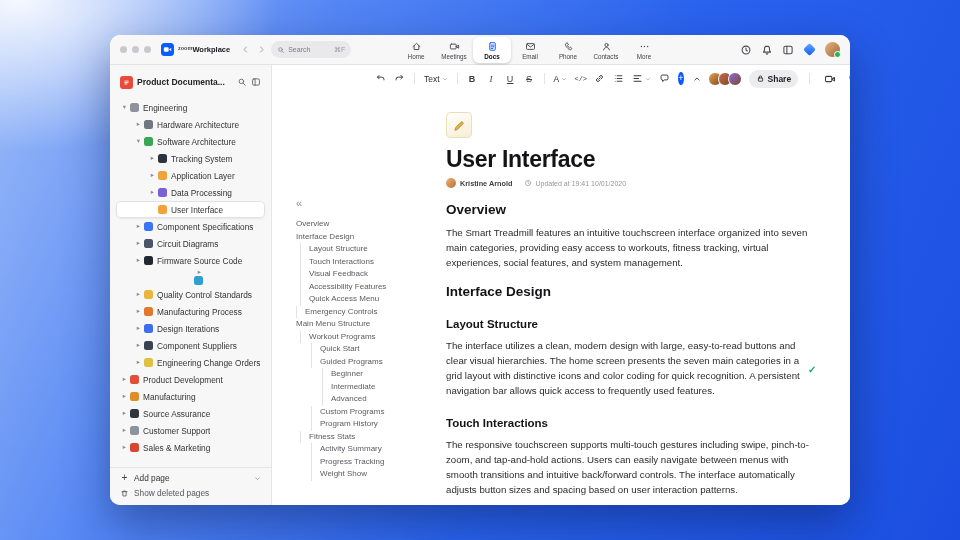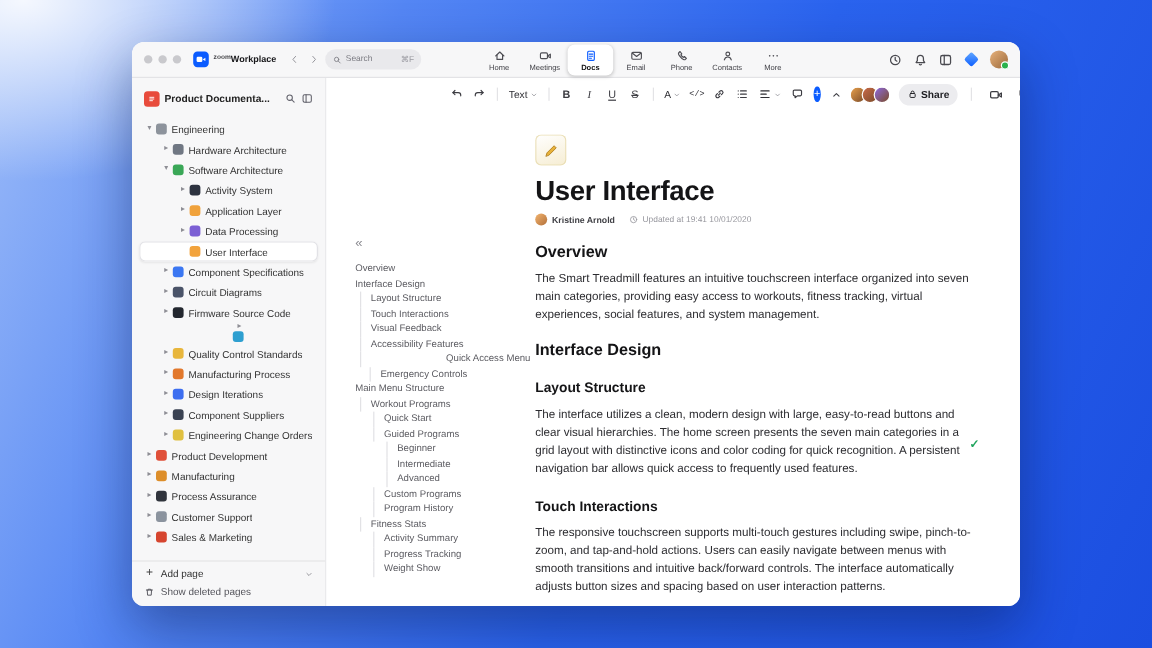--- a/index.html
+++ b/index.html
@@ -258,21 +258,21 @@
               <span class="tlbl">Hardware Architecture</span>
             </div>
             <div class="trow" style="padding-left: 18px;">
               <span class="chev">▾</span>
               <span class="pic" style="background:#3aa757"></span>
               <span class="tlbl">Software Architecture</span>
             </div>
             <div class="trow" style="padding-left: 32px;">
               <span class="chev">▸</span>
               <span class="pic" style="background:#2d3340"></span>
-              <span class="tlbl">Activity System</span>
+              <span class="tlbl">Tracking System</span>
             </div>
             <div class="trow" style="padding-left: 32px;">
               <span class="chev">▸</span>
               <span class="pic" style="background:#f0a23c"></span>
               <span class="tlbl">Application Layer</span>
             </div>
             <div class="trow" style="padding-left: 32px;">
               <span class="chev">▸</span>
               <span class="pic" style="background:#7b5fd4"></span>
               <span class="tlbl">Data Processing</span>
@@ -333,21 +333,21 @@
               <span class="tlbl">Product Development</span>
             </div>
             <div class="trow" style="padding-left: 4px;">
               <span class="chev">▸</span>
               <span class="pic" style="background:#dd8e2a"></span>
               <span class="tlbl">Manufacturing</span>
             </div>
             <div class="trow" style="padding-left: 4px;">
               <span class="chev">▸</span>
               <span class="pic" style="background:#30343c"></span>
-              <span class="tlbl">Process Assurance</span>
+              <span class="tlbl">Source Assurance</span>
             </div>
             <div class="trow" style="padding-left: 4px;">
               <span class="chev">▸</span>
               <span class="pic" style="background:#8b939e"></span>
               <span class="tlbl">Customer Support</span>
             </div>
             <div class="trow" style="padding-left: 4px;">
               <span class="chev">▸</span>
               <span class="pic" style="background:#d6452f"></span>
               <span class="tlbl">Sales &amp; Marketing</span>
@@ -484,22 +484,22 @@
         <div class="doc-scroll">
           <nav class="outline">
             <div class="outline-collapse">«</div>
             <div>
                 <div class="o-item" style="margin-left: 0px;">Overview</div>
                 <div class="o-item" style="margin-left: 0px;">Interface Design</div>
                 <div class="o-item o-ind" style="margin-left: 4px;">Layout Structure</div>
                 <div class="o-item o-ind" style="margin-left: 4px;">Touch Interactions</div>
                 <div class="o-item o-ind" style="margin-left: 4px;">Visual Feedback</div>
                 <div class="o-item o-ind" style="margin-left: 4px;">Accessibility Features</div>
-                <div class="o-item o-ind" style="margin-left: 4px; text-align: right;">Quick Access Menu</div>
-                <div class="o-item o-ind" style="margin-left: 12px;">Emergency Controls</div>
+                <div class="o-item o-ind" style="margin-left: 4px;">Quick Access Menu</div>
+                <div class="o-item o-ind" style="margin-left: 0;">Emergency Controls</div>
                 <div class="o-item" style="margin-left: 0px;">Main Menu Structure</div>
                 <div class="o-item o-ind" style="margin-left: 4px;">Workout Programs</div>
                 <div class="o-item o-ind" style="margin-left: 15px;">Quick Start</div>
                 <div class="o-item o-ind" style="margin-left: 15px;">Guided Programs</div>
                 <div class="o-item o-ind" style="margin-left: 26px;">Beginner</div>
                 <div class="o-item o-ind" style="margin-left: 26px;">Intermediate</div>
                 <div class="o-item o-ind" style="margin-left: 26px;">Advanced</div>
                 <div class="o-item o-ind" style="margin-left: 15px;">Custom Programs</div>
                 <div class="o-item o-ind" style="margin-left: 15px;">Program History</div>
                 <div class="o-item o-ind" style="margin-left: 4px;">Fitness Stats</div>

